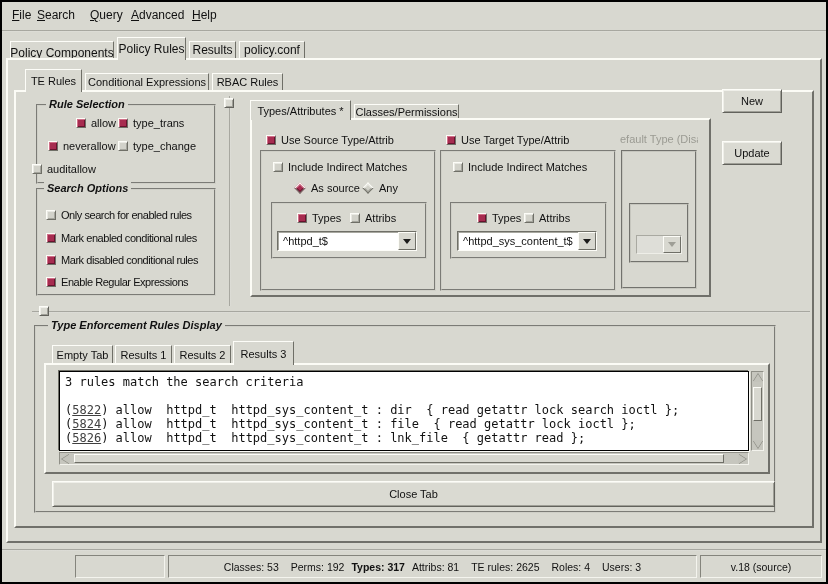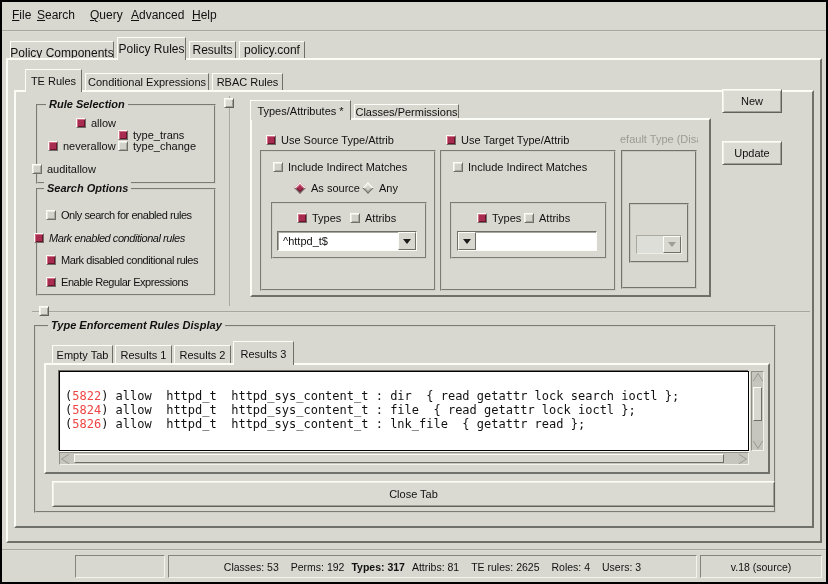--- a/index.html
+++ b/index.html
@@ -55,21 +55,21 @@
   .tri.down{border-left:5px solid transparent;border-right:5px solid transparent;border-top:8px solid #c3c3bb;filter:drop-shadow(0 1px 0 #84847c);}
   
   .menu-item{position:absolute;top:8px;font-size:12px;white-space:nowrap;cursor:default;}
   .mn{text-decoration:underline;}
   
   #textarea{background:#fff;border:1px solid #000;box-sizing:border-box;
             box-shadow:-1px -1px 0 #6f6f67, 1px 1px 0 #fdfdf8;
             font-family:"DejaVu Sans Mono",monospace;font-size:12px;line-height:14px;
             padding:3px 5px;overflow:hidden;}
   #textarea div{white-space:pre;}
-  .rl{color:#ef4444;cursor:pointer;}
+  .rl{color:#404040;text-decoration:underline;cursor:pointer;}
   .gray{color:#9b9b93;}
   .sunkbox{background:#d8d8d0;border:1px solid;border-color:#84847c #f4f4ee #f4f4ee #84847c;box-sizing:border-box;
            display:flex;align-items:center;justify-content:center;font-size:10.5px;white-space:nowrap;}
 </style>
 </head>
 <body>
 
 <div id="win">
 
   <div class="abs menu-item" style="left:12px;"><span class="mn">F</span><span>ile</span></div>
@@ -105,21 +105,21 @@
     </div>
 
   <div class="abs" style="left:0;top:0;width:828px;height:584px;z-index:4;">
 
     <div class="abs lf" style="left:36px;top:104px;width:180px;height:80px;"></div>
     <div class="lf-title" style="left:46px;top:98px;">Rule Selection</div>
     <div class="cbrow" style="left:48px;top:116px;padding-left:28px;">
       <span class="cb on"></span>
       <span class="cl">allow</span>
     </div>
-    <div class="cbrow" style="left:118px;top:116px;margin-top:12px;">
+    <div class="cbrow" style="left:118px;top:116px;">
       <span class="cb on"></span>
       <span class="cl">type_trans</span>
     </div>
     <div class="cbrow" style="left:48px;top:139px;">
       <span class="cb on"></span>
       <span class="cl">neverallow</span>
     </div>
     <div class="cbrow" style="left:118px;top:139px;">
       <span class="cb"></span>
       <span class="cl">type_change</span>
@@ -128,21 +128,21 @@
       <span class="cb"></span>
       <span class="cl">auditallow</span>
     </div>
 
     <div class="abs lf" style="left:36px;top:188px;width:180px;height:108px;"></div>
     <div class="lf-title" style="left:44px;top:182px;">Search Options</div>
     <div class="cbrow" style="left:46px;top:208px;">
       <span class="cb"></span>
       <span class="cl tight">Only search for enabled rules</span>
     </div>
-    <div class="cbrow" style="left:34px;top:231px;font-style:italic;">
+    <div class="cbrow" style="left:46px;top:231px;">
       <span class="cb on"></span>
       <span class="cl tight">Mark enabled conditional rules</span>
     </div>
     <div class="cbrow" style="left:46px;top:253px;">
       <span class="cb on"></span>
       <span class="cl tight">Mark disabled conditional rules</span>
     </div>
     <div class="cbrow" style="left:46px;top:275px;">
       <span class="cb on"></span>
       <span class="cl tight">Enable Regular Expressions</span>
@@ -206,20 +206,21 @@
       <div class="abs lf" style="left:450px;top:202px;width:157px;height:57px;"></div>
       <div class="cbrow" style="left:477px;top:211px;">
         <span class="cb on"></span>
         <span class="cl">Types</span>
       </div>
       <div class="cbrow" style="left:524px;top:211px;">
         <span class="cb"></span>
         <span class="cl">Attribs</span>
       </div>
       <div class="combo" style="left:457px;top:231px;width:140px;height:20px;">
+        <span class="combo-text">^httpd_sys_content_t$</span>
         <span class="combo-btn">
             <span class="arr-down"></span>
           </span>
       </div>
 
       <div class="abs txt gray" style="left:620px;top:133px;width:78px;overflow:hidden;font-size:11px;">efault Type (Disa</div>
       <div class="abs lf" style="left:621px;top:150px;width:76px;height:139px;border-color:#c6c6be;"></div>
       <div class="abs lf" style="left:629px;top:203px;width:60px;height:60px;border-color:#c6c6be;"></div>
       <div class="combo dis" style="left:636px;top:235px;width:46px;height:19px;">
         <span class="combo-text"></span>
@@ -251,20 +252,21 @@
       </div>
     <div class="abs tab" style="left:174px;top:345px;width:57px;height:18px;z-index:5;">
         <span>Results 2</span>
       </div>
     <div class="abs tab active" style="left:233px;top:341px;width:61px;height:24px;border-bottom:0;z-index:7;">
         <span>Results 3</span>
       </div>
 
     <div class="abs" style="left:0;top:0;width:828px;height:584px;z-index:8;">
       <div id="textarea" class="abs" style="left:59px;top:371px;width:690px;height:80px;">
+          <div>3 rules match the search criteria</div>
           <div>&nbsp;</div>
           <div>(<span class="rl">5822</span>) allow  httpd_t  httpd_sys_content_t : dir  { read getattr lock search ioctl };</div>
           <div>(<span class="rl">5824</span>) allow  httpd_t  httpd_sys_content_t : file  { read getattr lock ioctl };</div>
           <div>(<span class="rl">5826</span>) allow  httpd_t  httpd_sys_content_t : lnk_file  { getattr read };</div>
         </div>
 
       <div class="abs trough" style="left:751px;top:371px;width:13px;height:80px;">
         <span class="tri up" style="left:1px;top:2px;"></span>
         <span class="thumb" style="left:1px;top:15px;width:9px;height:34px;"></span>
         <span class="tri down" style="left:1px;bottom:2px;"></span>

